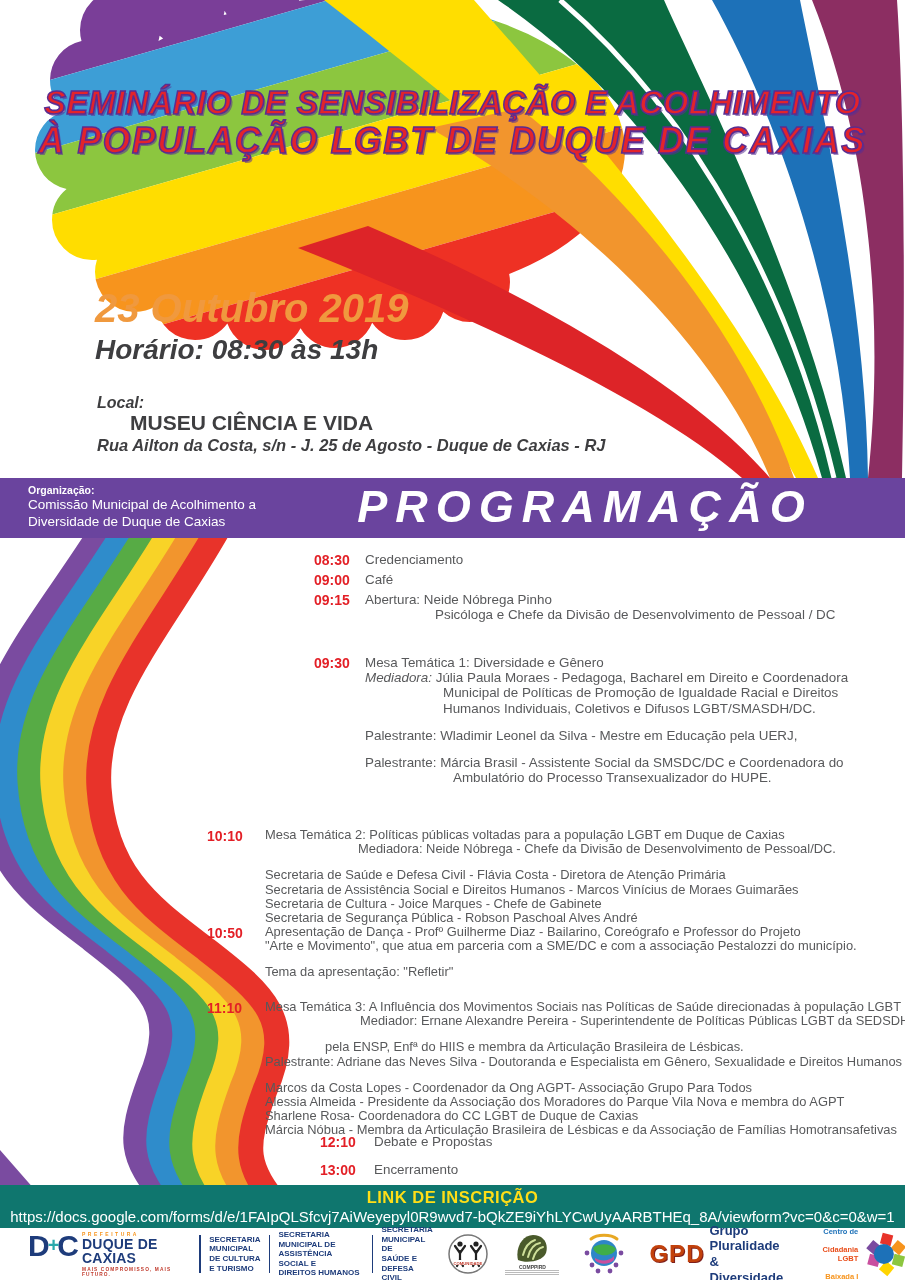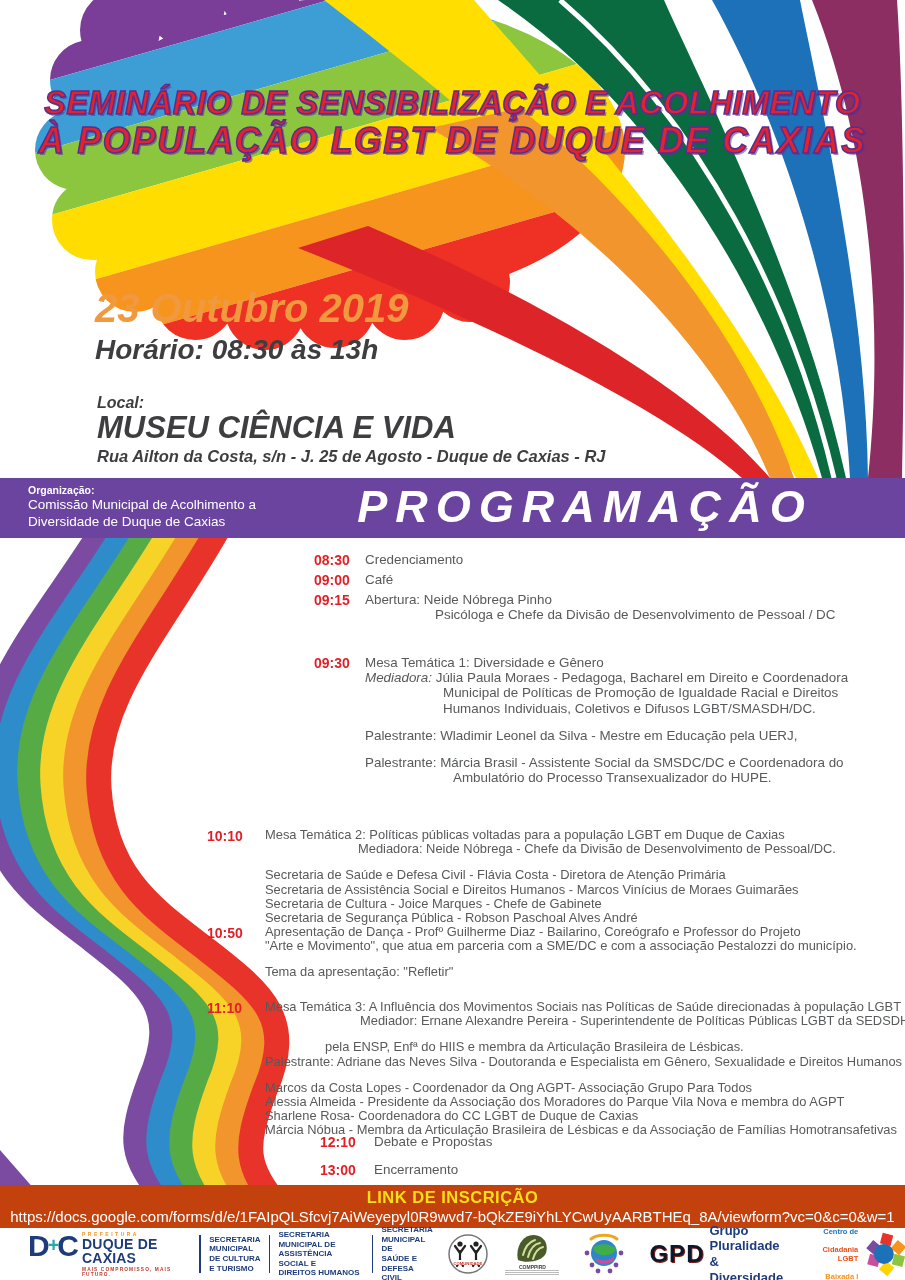--- a/index.html
+++ b/index.html
@@ -20,21 +20,21 @@
     transform:scaleX(.95);transform-origin:center;
     line-height:1.08;letter-spacing:.5px;white-space:nowrap;
   }
   .title-line.l1{font-size:34px;}
   .title-line.l2{font-size:37px;letter-spacing:2px;}
   .date-block{position:absolute;left:95px;top:288px;z-index:5;}
   .ev-date{font-size:40px;font-weight:bold;font-style:italic;color:#f0993e;line-height:1;}
   .ev-time{font-size:28px;font-weight:bold;font-style:italic;color:#3e3e40;margin-top:6px;}
   .local-block{position:absolute;left:97px;top:394px;z-index:5;color:#3e3e40;}
   .local-label{font-size:16px;font-weight:bold;font-style:italic;}
-  .venue{font-size:31px;font-weight:bold;font-style:italic;line-height:1.05;}
+  .venue{font-size:21px;font-weight:bold;line-height:1.05;margin-left:33px;}
   .address{font-size:16.5px;font-weight:bold;font-style:italic;margin-top:2px;}
   
   .purple-band{
     position:absolute;left:0;top:478px;width:905px;height:60px;
     background:#6a449e;z-index:6;color:#fff;
   }
   .org{position:absolute;left:28px;top:6px;line-height:1.25;}
   .org .lbl{font-size:10.5px;font-weight:bold;}
   .org .ln{font-size:13.5px;}
   .prog-title{
@@ -49,21 +49,21 @@
   .sched-lines{color:#58595b;}
   .sched-row.norm .sched-lines{font-size:13.4px;line-height:15.2px;}
   .sched-row.dense .sched-lines{font-size:12.9px;line-height:14.2px;}
   .sched-line{white-space:nowrap;}
   .sched-blank{height:12px;}
   .sched-line i{font-style:italic;}
   
   #wave-art{position:absolute;left:0;top:538px;width:340px;height:647px;z-index:1;}
   
   .pink-band{
-    position:absolute;left:0;top:1185px;width:905px;height:43px;background:#c2410c;z-index:7;
+    position:absolute;left:0;top:1185px;width:905px;height:43px;background:#0f766e;z-index:7;
     text-align:center;
   }
   .insc-label{font-size:16.5px;font-weight:bold;color:#ffde17;margin-top:3px;letter-spacing:.5px;}
   .insc-url{font-size:15px;color:#ffffff;margin-top:1px;cursor:pointer;}
   
   .footer{
     position:absolute;left:0;top:1228px;width:905px;height:52px;background:#fff;z-index:7;
     display:flex;align-items:center;
   }
   .pref-logo{display:flex;align-items:flex-start;margin-left:28px;}
@@ -73,21 +73,21 @@
   .pref-top{font-size:5px;font-weight:bold;color:#f7941d;letter-spacing:2.5px;}
   .pref-name{font-size:14px;font-weight:900;color:#1e3c7b;line-height:1;letter-spacing:.2px;}
   .pref-slogan{font-size:4.8px;font-weight:bold;color:#c0392b;letter-spacing:1.1px;margin-top:2px;}
   .vdiv{width:2px;height:38px;background:#1e3c7b;margin:0 8px;}
   .secretaria{
     font-size:8px;font-weight:800;color:#1e3c7b;line-height:1.2;white-space:pre-line;
   }
   .minilogo{display:flex;flex-direction:column;align-items:center;}
   .logo-caption{font-size:5px;font-weight:bold;color:#444;margin-top:1px;text-align:center;}
   .gpd-wrap{display:flex;align-items:center;}
-  .gpd-abbr{font-size:24px;font-weight:900;color:#0f172a;letter-spacing:1px;
+  .gpd-abbr{font-size:24px;font-weight:900;color:#c2410c;letter-spacing:1px;
     text-shadow:1px 1px 0 #7e1f1c;}
   .gpd-label{font-size:13px;font-weight:800;color:#1e3c7b;line-height:1.2;margin-left:5px;white-space:pre-line;}
   .centro-wrap{display:flex;align-items:center;}
   .centro-label{font-size:7.5px;font-weight:800;line-height:1.2;text-align:right;white-space:pre-line;}
   .centro-label .c1{color:#1d71b8;}
 </style>
 </head>
 <body>
 
 <svg id="header-art" viewBox="0 0 905 478" aria-hidden="true">

